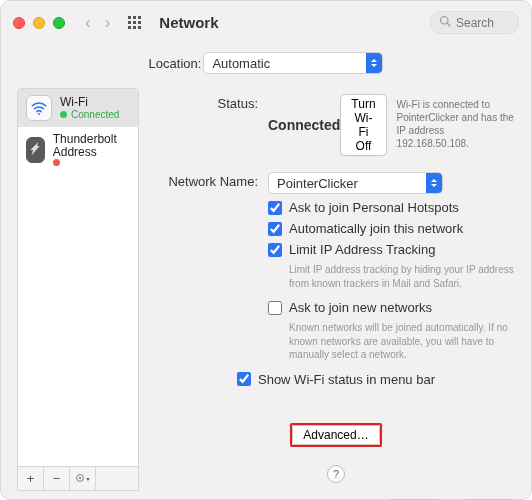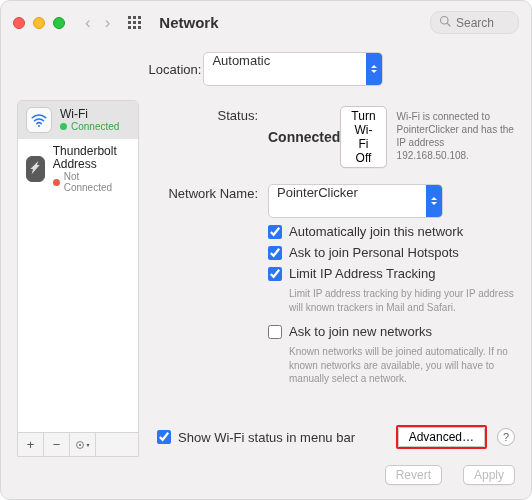--- a/index.html
+++ b/index.html
@@ -15,21 +15,21 @@
     .nav-arrows span { font-size: 17px; font-weight: 300; }
     .grid-icon { display: grid; grid-template-columns: repeat(3, 3px); grid-template-rows: repeat(3, 3px); gap: 2px; margin-left: 10px; }
     .grid-icon div { background: #555; width: 3px; height: 3px; }
     .title { font-weight: 600; font-size: 15px; margin-left: 10px; color: #333; }
     .spacer { flex: 1; }
     .search { display: flex; align-items: center; background: rgba(0,0,0,0.03); border: 1px solid #ddd; border-radius: 10px; padding: 3px 8px; width: 89px; gap: 5px; }
     .search-icon { color: #999; font-size: 12px; }
     .search input { border: none; outline: none; background: transparent; width: 100%; font-size: 12px; color: #666; }
     .location-row { display: flex; align-items: center; justify-content: center; gap: 2px; padding: 10px 7px 14px; }
     .location-row label { font-size: 13px; color: #333; }
-    .select { display: flex; background: #fff; border: 1px solid #d0d0d0; border-radius: 5px; height: 34px; font-size: 13px; position: relative; }
+    .select { display: flex; align-items: center; background: #fff; border: 1px solid #d0d0d0; border-radius: 5px; height: 22px; font-size: 13px; position: relative; }
     .select .txtwrap { padding: 0 8px; }
     .select .end { background: #2b74f6; width: 16px; height: 100%; border-radius: 0 4px 4px 0; display: flex; flex-direction: column; align-items: center; justify-content: center; gap: 0px; }
     .select .end::before { content: ""; width: 0; height: 0; border-left: 3px solid transparent; border-right: 3px solid transparent; border-bottom: 3px solid #fff; }
     .select .end::after { content: ""; width: 0; height: 0; border-left: 3px solid transparent; border-right: 3px solid transparent; border-top: 3px solid #fff; margin-top: 2px; }
     .content { display: flex; flex: 1; padding: 0 8px 0 16px; gap: 10px; }
     .sidebar { width: 140px; display: flex; flex-direction: column; border: 1px solid #d6d6d6; border-radius: 5px 5px 0 0; background: #fff; }
     .sidebar-list { flex: 1; overflow: hidden; }
     .sb-item { display: flex; align-items: center; gap: 8px; padding: 6px 8px; }
     .sb-item.selected { background: #e4e4e4; }
     .sb-icon { width: 26px; height: 26px; border-radius: 6px; display: flex; align-items: center; justify-content: center; font-size: 14px; border: 1px solid #ccc; background: #fafafa; }
@@ -51,21 +51,21 @@
     .row .lbl { width: 105px; text-align: right; font-size: 13px; color: #333; padding-top: 2px; }
     .row .val { flex: 1; }
     .status-row .val { display: flex; align-items: flex-start; gap: 10px; }
     .status-strong { font-weight: 700; font-size: 14px; }
     .pushbtn { background: #fff; border: 1px solid #c8c8c8; border-radius: 5px; padding: 2px 10px; font-size: 12px; box-shadow: 0 0.5px 0 rgba(0,0,0,0.06); }
     .desc { font-size: 10px; color: #777; line-height: 1.3; margin-top: 4px; }
     .check-row { display: flex; align-items: center; gap: 7px; font-size: 13px; margin-bottom: 6px; }
     .check-row input[type=checkbox] { width: 14px; height: 14px; accent-color: #2b74f6; }
     .sub-desc { font-size: 10px; color: #989898; line-height: 1.35; margin: 0 0 10px 21px; width: 230px; }
     .name-select { width: 175px; }
-    .bottom-row { display: flex; align-items: center; gap: 10px; padding: 0 4px 8px 4px; margin-top: auto; }
+    .bottom-row { display: flex; align-items: center; gap: 18px; padding: 0 4px 8px 4px; margin-top: auto; flex-direction: column; }
     .bottom-row .check-row { margin-bottom: 0; }
     .highlight-red { border: 2px solid #e61e1e; padding: 0; border-radius: 2px; }
     .highlight-red .pushbtn { border-radius: 2px; }
     .help { width: 18px; height: 18px; border: 1px solid #bbb; border-radius: 50%; display: flex; align-items: center; justify-content: center; font-size: 11px; color: #666; background: #fdfdfd; }
     .footer-btns { display: flex; justify-content: flex-end; gap: 21px; padding: 8px 16px 14px; }
     .footer-btns .pushbtn { color: #bcbcbc; }
     .checks-block { margin-left: 115px; }
   </style>
 </head>
 <body>
@@ -137,21 +137,20 @@
         <div class="sb-item">
           <div class="sb-icon tb">
             <svg width="16" height="16" viewBox="0 0 24 24">
                 <path d="M5 12h4l-2 8 12-14h-4l2-6z" fill="#ddd"></path>
               </svg>
           </div>
           <div class="sb-text">
             <span class="sb-name">Thunderbolt Address</span>
             <span class="sb-status red">
                 <span class="ind red"></span>
-                <span>Not Connected</span>
               </span>
           </div>
         </div>
       </div>
       <div class="sidebar-footer">
         <div class="sf-btn">+</div>
         <div class="sf-btn">−</div>
         <div class="sf-btn drop">
           <svg width="10" height="10" viewBox="0 0 16 16">
               <circle cx="8" cy="8" r="5.5" stroke="#666" stroke-width="1.3" fill="none"></circle>
@@ -182,31 +181,31 @@
             <div class="txtwrap">PointerClicker</div>
             <div class="spacer"></div>
             <div class="end"></div>
           </div>
         </div>
       </div>
 
       <div class="checks-block">
         <label class="check-row">
           <input type="checkbox" checked="" style="">
+          <span>Ask to join Personal Hotspots</span>
+        </label>
+        <label class="check-row">
+          <input type="checkbox" checked="" style="">
           <span>Automatically join this network</span>
         </label>
         <label class="check-row">
           <input type="checkbox" checked="" style="">
-          <span>Ask to join Personal Hotspots</span>
-        </label>
-        <label class="check-row">
-          <input type="checkbox" checked="" style="">
           <span>Limit IP Address Tracking</span>
         </label>
-        <div class="sub-desc">Limit IP address tracking by hiding your IP address will known trackers in Mail and Safari.</div>
+        <div class="sub-desc">Limit IP address tracking by hiding your IP address from known trackers in Mail and Safari.</div>
         <label class="check-row">
           <input type="checkbox" style="">
           <span>Ask to join new networks</span>
         </label>
         <div class="sub-desc">Known networks will be joined automatically. If no known networks are available, you will have to manually select a network.</div>
       </div>
 
       <div class="bottom-row">
         <label class="check-row">
           <input type="checkbox" checked="" style="">

